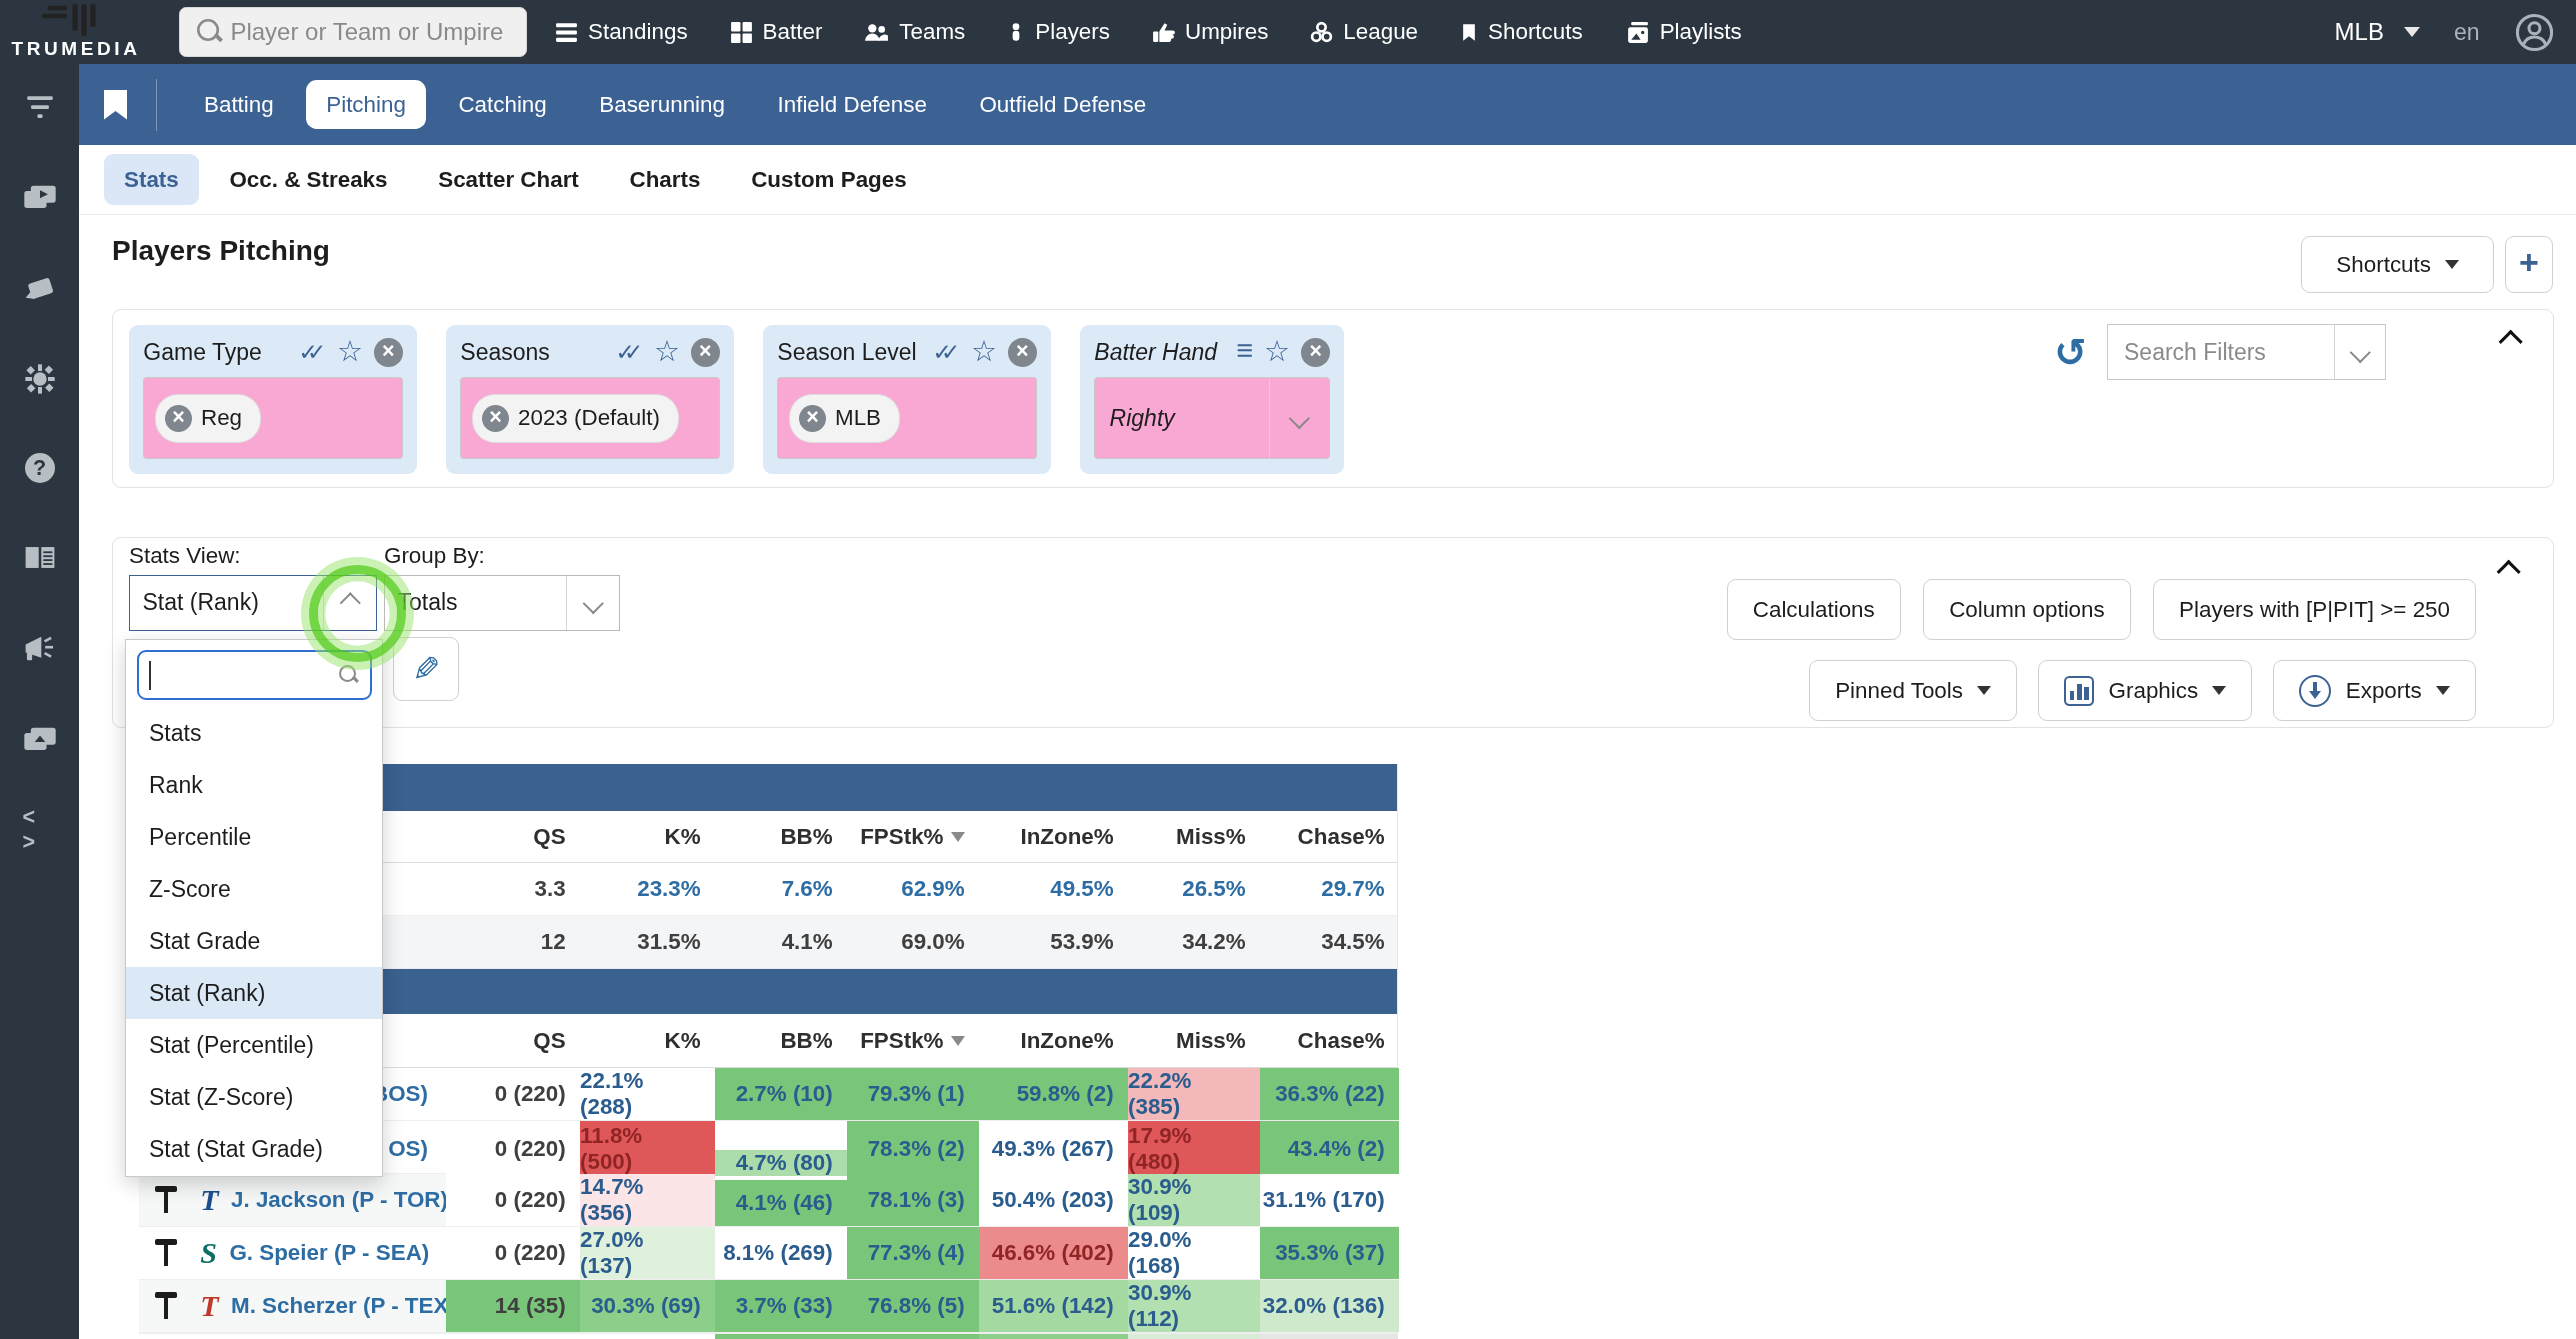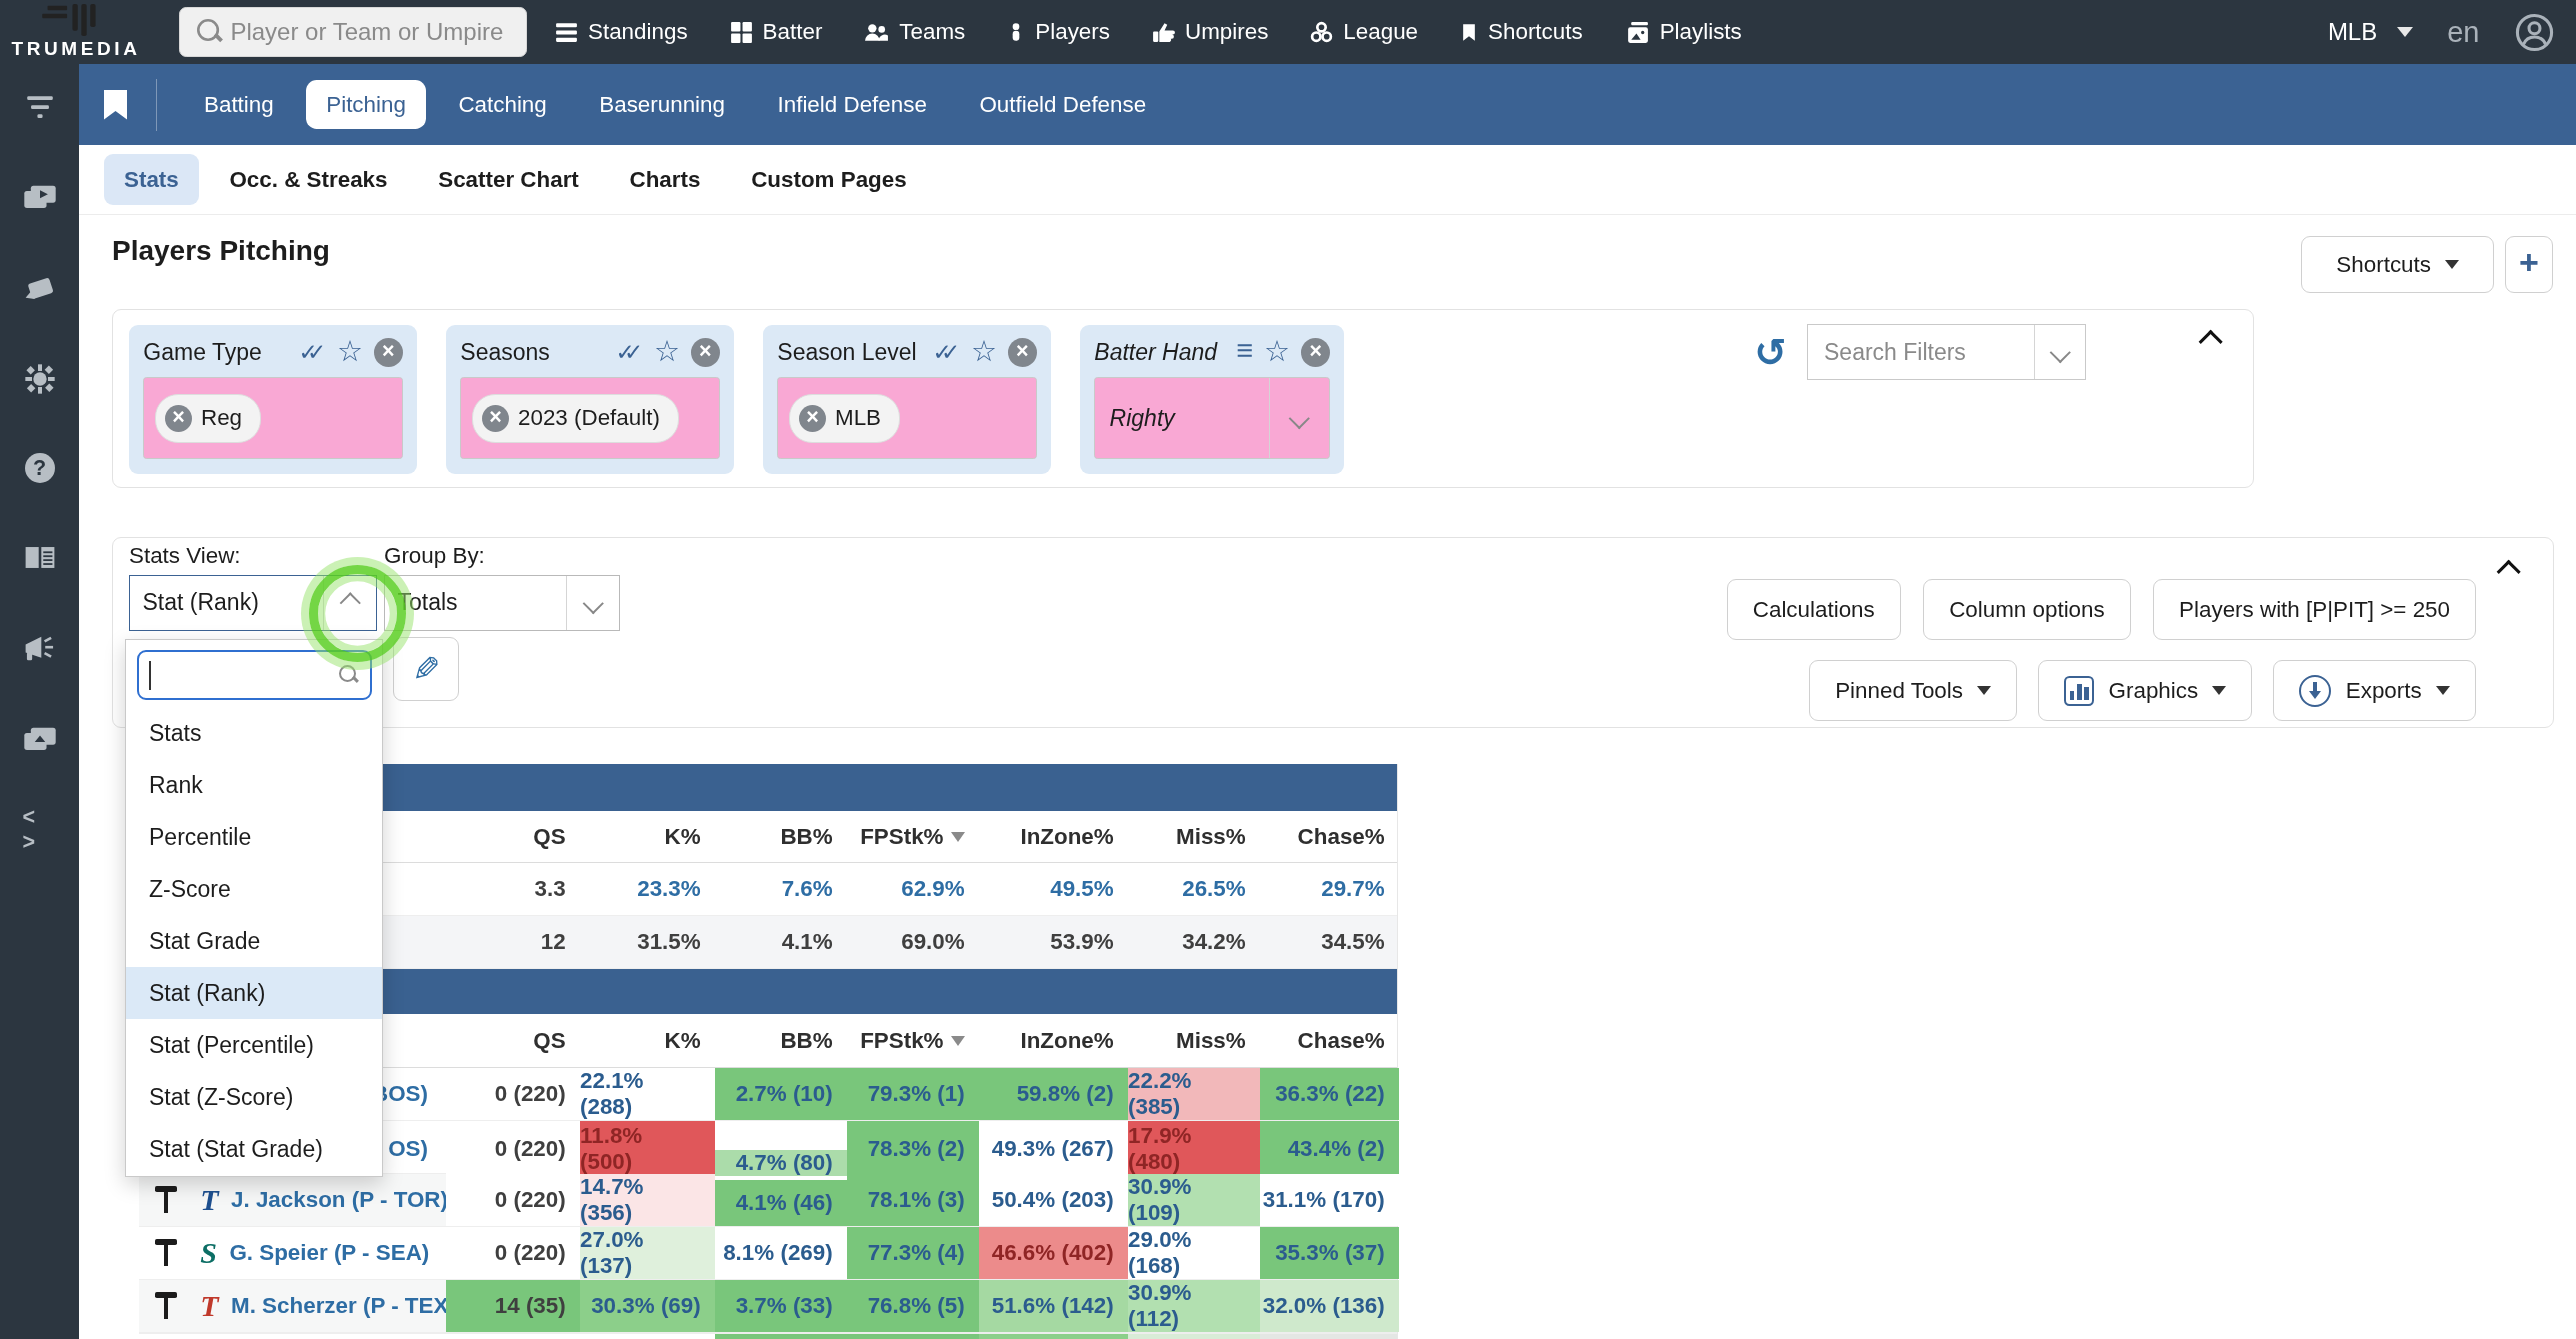--- a/index.html
+++ b/index.html
@@ -13,21 +13,21 @@
   .brand svg{display:block;}
   .brand-name{color:#fff;font-size:19px;font-weight:700;letter-spacing:3.6px;margin-top:1.8px;}
   .global-search{position:absolute;left:179px;top:7.2px;width:348px;height:50px;background:#f0f0f0;border:1.8px solid #d8d8d8;border-radius:7.2px;display:flex;align-items:center;padding:0 14.3px;box-sizing:border-box;gap:10.7px;}
   .global-search .ph{color:#8a8a8a;font-size:24px;}
   .topnav-items{position:absolute;left:554px;top:0;height:64px;display:flex;align-items:center;gap:41px;}
   .tn-item{display:flex;align-items:center;gap:9px;color:#fff;font-size:22.4px;cursor:pointer;}
   .tn-item svg{flex:0 0 auto;}
   .topnav-right{position:absolute;right:21.5px;top:0;height:64px;display:flex;align-items:center;gap:34px;}
   .mlb-select{display:flex;align-items:center;gap:20px;color:#fff;font-size:24px;}
   .caret-dn{width:0;height:0;border-left:8px solid transparent;border-right:8px solid transparent;border-top:10px solid #e8e8e8;display:inline-block;}
-  .lang{color:#aab2ba;font-size:29px;}
+  .lang{color:#aab2ba;font-size:23px;}
 
   
   .sidebar{left:0;top:64px;width:79px;height:1275px;background:#2c3640;display:flex;flex-direction:column;align-items:center;padding-top:25px;box-sizing:border-box;gap:57px;z-index:15;color:#b7bec4;}
   .sb-icon{width:34px;height:34px;display:flex;align-items:center;justify-content:center;}
   .q-icon{width:30px;height:30px;border-radius:50%;background:#b7bec4;display:flex;align-items:center;justify-content:center;}
   .q-icon::before{content:"?";color:#2c3640;font-weight:700;font-size:21.5px;}
   .code-icon::before{content:"< >";color:#b7bec4;font-weight:700;font-size:21.5px;letter-spacing:1.8px;}
 
   
   .bluenav{left:79px;top:64px;width:2497px;height:81px;background:#3b6293;display:flex;align-items:center;z-index:10;}
@@ -44,21 +44,21 @@
   
   .page-title{left:112px;top:235px;font-size:28px;font-weight:700;color:#1d1d1d;}
   .title-actions{right:23px;top:236px;display:flex;gap:10.7px;align-items:center;}
   .btn{background:#fff;border:1.8px solid #d0d0d0;border-radius:9px;font-size:22.4px;color:#1d1d1d;display:flex;align-items:center;justify-content:center;gap:14.3px;box-sizing:border-box;cursor:pointer;}
   .shortcuts-btn{width:193px;height:57px;}
   .caret-sm{width:0;height:0;border-left:7.2px solid transparent;border-right:7.2px solid transparent;border-top:9px solid #333;display:inline-block;}
   .plus-btn{width:48px;height:57px;}
   .plus-btn::before{content:"+";color:#3b6293;font-size:34px;font-weight:600;margin-top:-3.6px;}
 
   
-  .filters-panel{left:112px;top:309px;width:2142px;height:179px;border:0.9px solid #e2e2e2;border-radius:9px;background:#fff;box-sizing:border-box;}
+  .filters-panel{left:112px;top:309px;width:2442px;height:179px;border:0.9px solid #e2e2e2;border-radius:9px;background:#fff;box-sizing:border-box;}
   .fcards{position:absolute;left:16px;top:15px;display:flex;gap:29px;}
   .fcard{background:#dce9f6;border-radius:9px;height:149px;box-sizing:border-box;padding:12.5px 14.3px;}
   .fcard.w320{width:288px;} .fcard.w295{width:264px;font-style:italic;}
   .fcard-head{display:flex;align-items:center;}
   .fcard-title{font-size:23px;color:#1d1d1d;}
   .fcard-icons{margin-left:auto;display:flex;align-items:center;gap:10.7px;}
   .ic-dblcheck::before{content:"✓✓";color:#3b6293;font-weight:700;font-size:23px;letter-spacing:-10.7px;padding-right:10.7px;}
   .ic-lines::before{content:"≡";color:#3b6293;font-weight:700;font-size:29px;line-height:18px;}
   .ic-star::before{content:"☆";color:#3b6293;font-size:29px;line-height:21.5px;}
   .x-circle{width:29px;height:29px;border-radius:50%;background:#80868d;display:flex;align-items:center;justify-content:center;}

